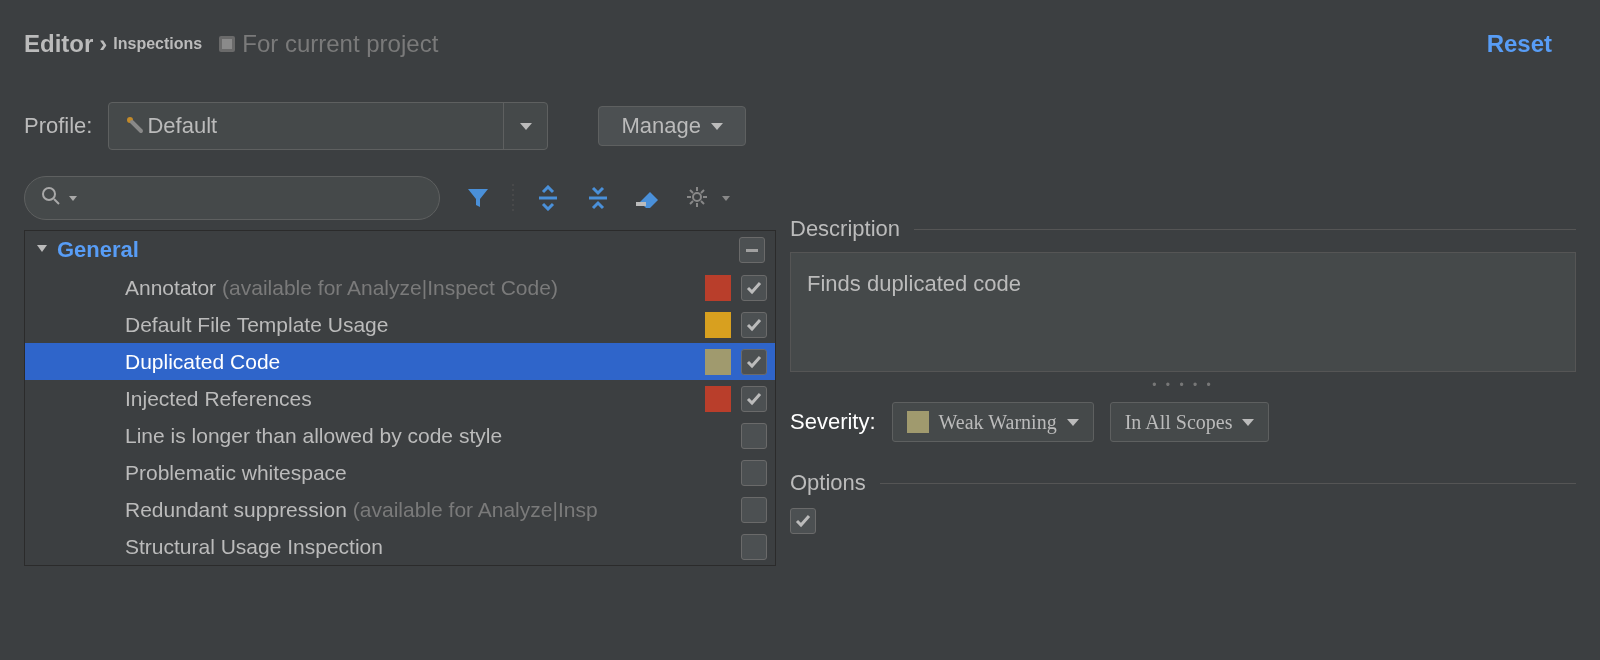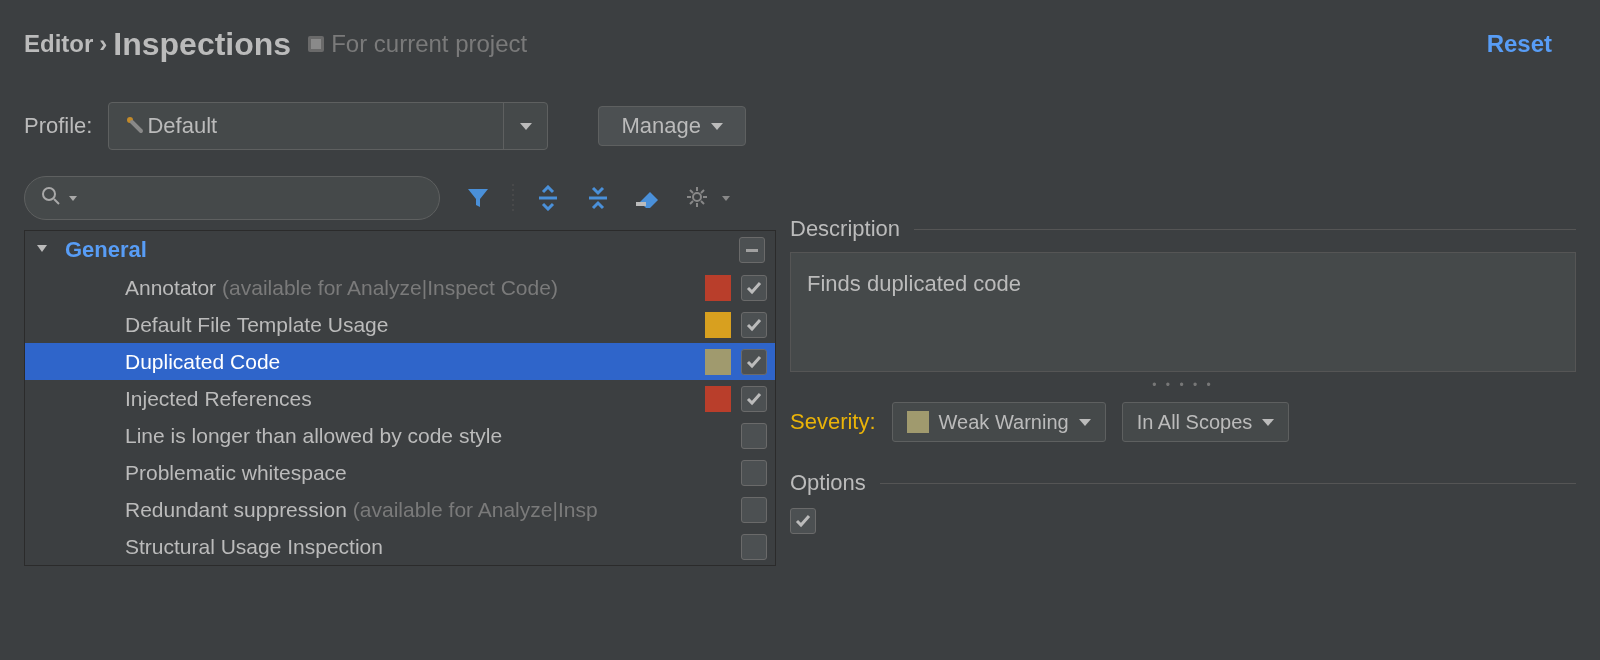--- a/index.html
+++ b/index.html
@@ -26,21 +26,21 @@
   }
   .breadcrumb-sep {
     color: #bbbbbb;
     font-weight: 700;
     font-size: 24px;
     margin: 0 6px;
   }
   .breadcrumb-current {
     color: #bbbbbb;
     font-weight: 700;
-    font-size: 32px;
+    font-size: 16px;
   }
   .scope-icon {
     margin: 0 6px 0 16px;
     display: inline-flex; align-items: center;
   }
   .scope-text { color: #7a7a7a; font-size: 24px; }
   .reset-link {
     margin-left: auto;
     color: #589df6;
     font-weight: 700;
@@ -105,21 +105,21 @@
   .vdiv { width: 2px; height: 28px; }
 
   .tree-panel {
     margin-top: 10px;
     border: 1px solid #2b2b2b;
     background: #3c3f41;
   }
   .tree-header {
     display: flex; 
     padding: 6px 10px;
-    gap: 16px;
+    gap: 8px;
   }
   .tree-header .expander { color: #bbbbbb; }
   .tree-header .title { color: #589df6; font-weight: 700; font-size: 22px; }
   .hdr-right { margin-left: auto; display:flex; align-items:center; }
   .tri-state {
     width: 26px; height: 26px;
     background: #4c5052; border: 1px solid #6a6a6a; border-radius: 3px;
     display:flex; align-items:center; justify-content:center;
   }
   .tri-state .dash { width: 12px; height: 3px; background: #a0a0a0; }
@@ -154,25 +154,25 @@
   .desc-box {
     background: #45494a;
     border: 1px solid #555;
     padding: 18px 16px;
     height: 120px;
     color: #bbbbbb;
     font-size: 22px;
   }
   .grip { display:flex; justify-content:center; margin: 6px 0 10px 0; color:#777; letter-spacing:3px; font-size: 12px;}
   .severity-row { display:flex; align-items:center; gap:16px; margin-bottom: 28px; }
-  .severity-row .label { font-size:22px; color:#eab308; }
+  .severity-row .label { font-size:22px; color:#ffffff; }
   .combo {
     display:flex; align-items:center; gap:10px;
     border:1px solid #5e6060; background:#45494a; border-radius:3px;
-    padding: 6px 14px; height: 40px;
+    padding: 6px 14px; height: 40px; font-family: Liberation Serif, serif;
   }
   .combo .swatch { width:22px; height:22px; }
   .combo .txt { color:#bbbbbb; font-size: 20px; }
   .options-body { display:flex; align-items:center; gap:12px; margin-top:12px; }
   .options-body .check { background:#4c5052; }
   .opt-text { color:#bbbbbb; font-size: 22px; }
 
   .caret-down { width:0; height:0; border-left:6px solid transparent; border-right:6px solid transparent; border-top:7px solid #bbbbbb; }
 </style>
 </head>

